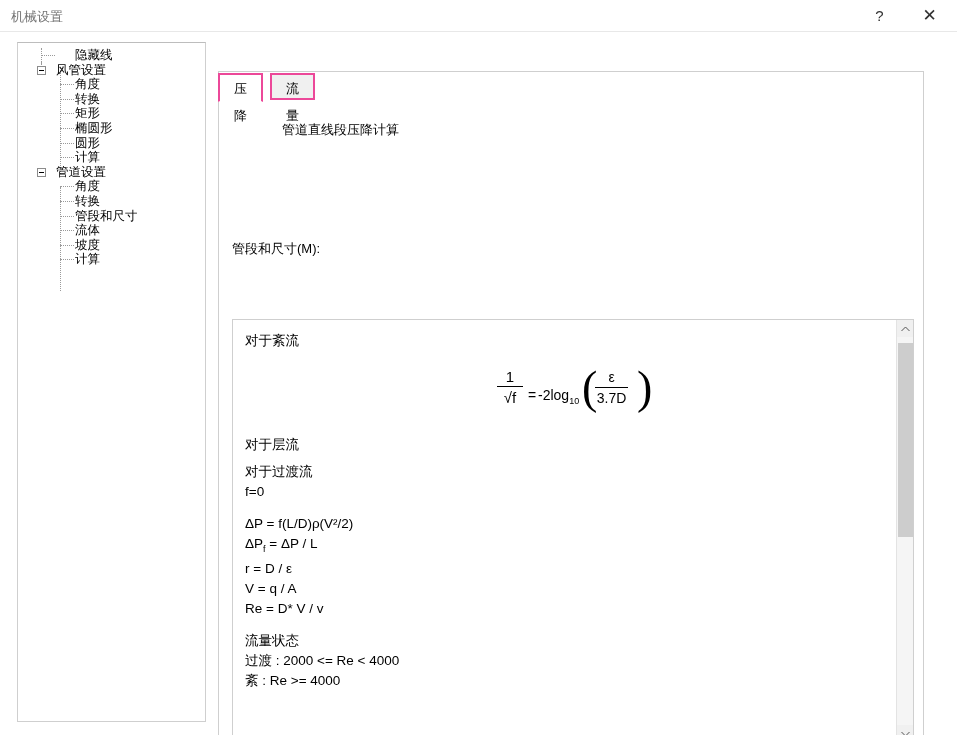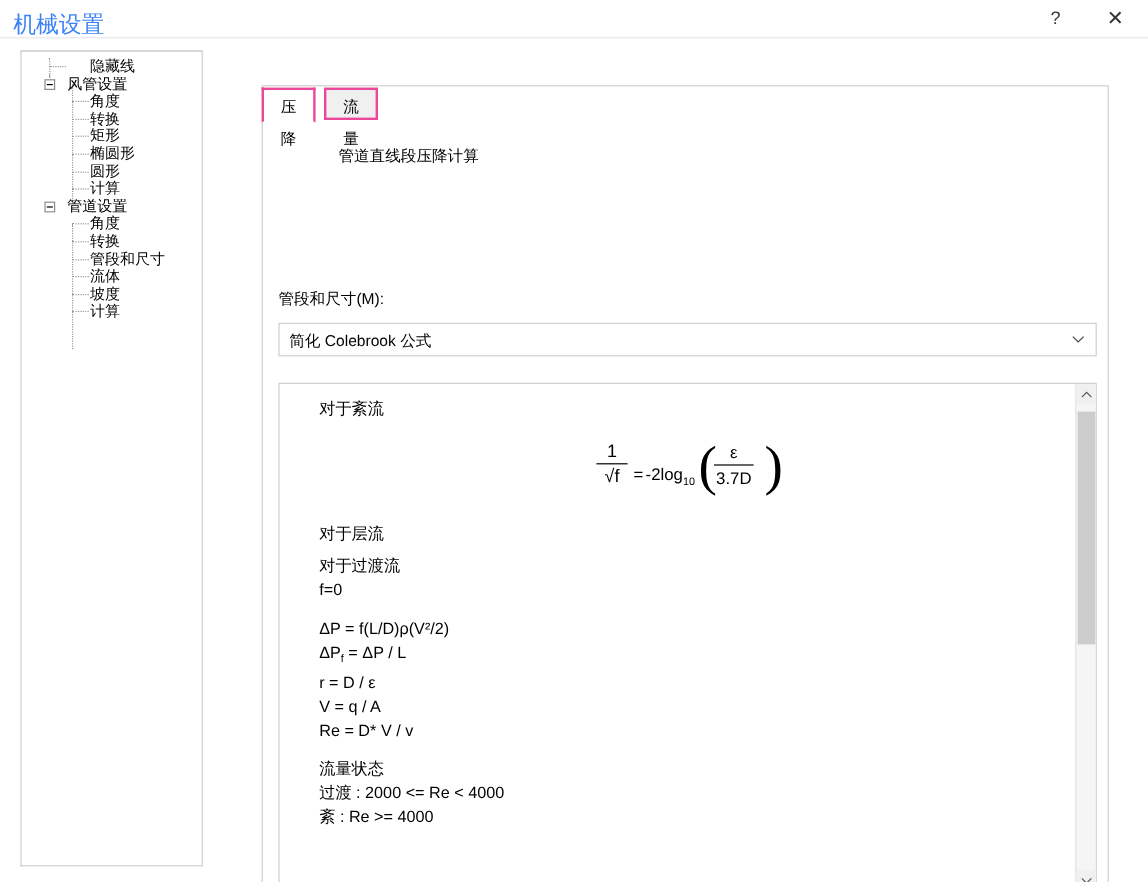--- a/index.html
+++ b/index.html
@@ -26,22 +26,22 @@
   .titlebar {
     position: relative;
     height: 31px;
     background: #ffffff;
     border-bottom: 1px solid #e8e8e8;
   }
   .titlebar .title {
     position: absolute;
     left: 11px;
     top: 8px;
-    font-size: 19px;
-    color: #3b82f6;
+    font-size: 13px;
+    color: #737373;
   }
   .titlebar .btn {
     position: absolute;
     top: 0;
     width: 45px;
     height: 31px;
     line-height: 31px;
     text-align: center;
     font-size: 15px;
     color: #333;
@@ -58,21 +58,21 @@
     top: 31px;
     width: 957px;
     height: 704px;
   }
 
   
   .tree-panel {
     position: absolute;
     left: 17px;
     top: 11px;
-    width: 152px;
+    width: 189px;
     height: 680px;
     border: 1px solid #cfcfcf;
     border-top: 1px solid #bdbdbd;
     background: #ffffff;
     overflow: hidden;
     box-sizing: border-box;
   }
   .tree {
     position: relative;
     padding: 5px 0 0 0;
@@ -219,21 +219,21 @@
     position: absolute;
     left: 0;
     top: 0;
     width: 664px;
     height: 424px;
     padding: 11px 0 0 12px;
     box-sizing: border-box;
     font-size: 13.5px;
     line-height: 20px;
   }
-  .fline { white-space: pre; margin-left: 21px; }
+  .fline { white-space: pre; }
   .fgap { height: 12px; }
   .fgap-sm { height: 7px; }
   sub { font-size: 9px; }
 
   
   .bigformula {
     position: relative;
     height: 78px;
     margin-top: 6px;
   }
@@ -404,28 +404,20 @@
 
     <div class="tabstrip">
       <div class="tab tab-0 active">压降</div>
       <div class="tab tab-1">流量</div>
     </div>
 
     <div class="section-title">管道直线段压降计算</div>
 
     <div class="field-label">管段和尺寸(M):</div>
 
-    <div class="combo">
-      <span class="combo-text">简化 Colebrook 公式</span>
-      <span class="chevron">
-        <svg width="11" height="11" viewBox="0 0 11 11">
-            <path d="M1 3.5 L5.5 8 L10 3.5" fill="none" stroke="#444" stroke-width="1"></path>
-          </svg>
-      </span>
-    </div>
 
     <div class="formula-box">
       <div class="formula-inner">
 
         <div class="fline">对于紊流</div>
 
         <div class="bigformula">
           <div class="bf-frac">
             <span class="num">1</span>
             <span class="bar"></span>

